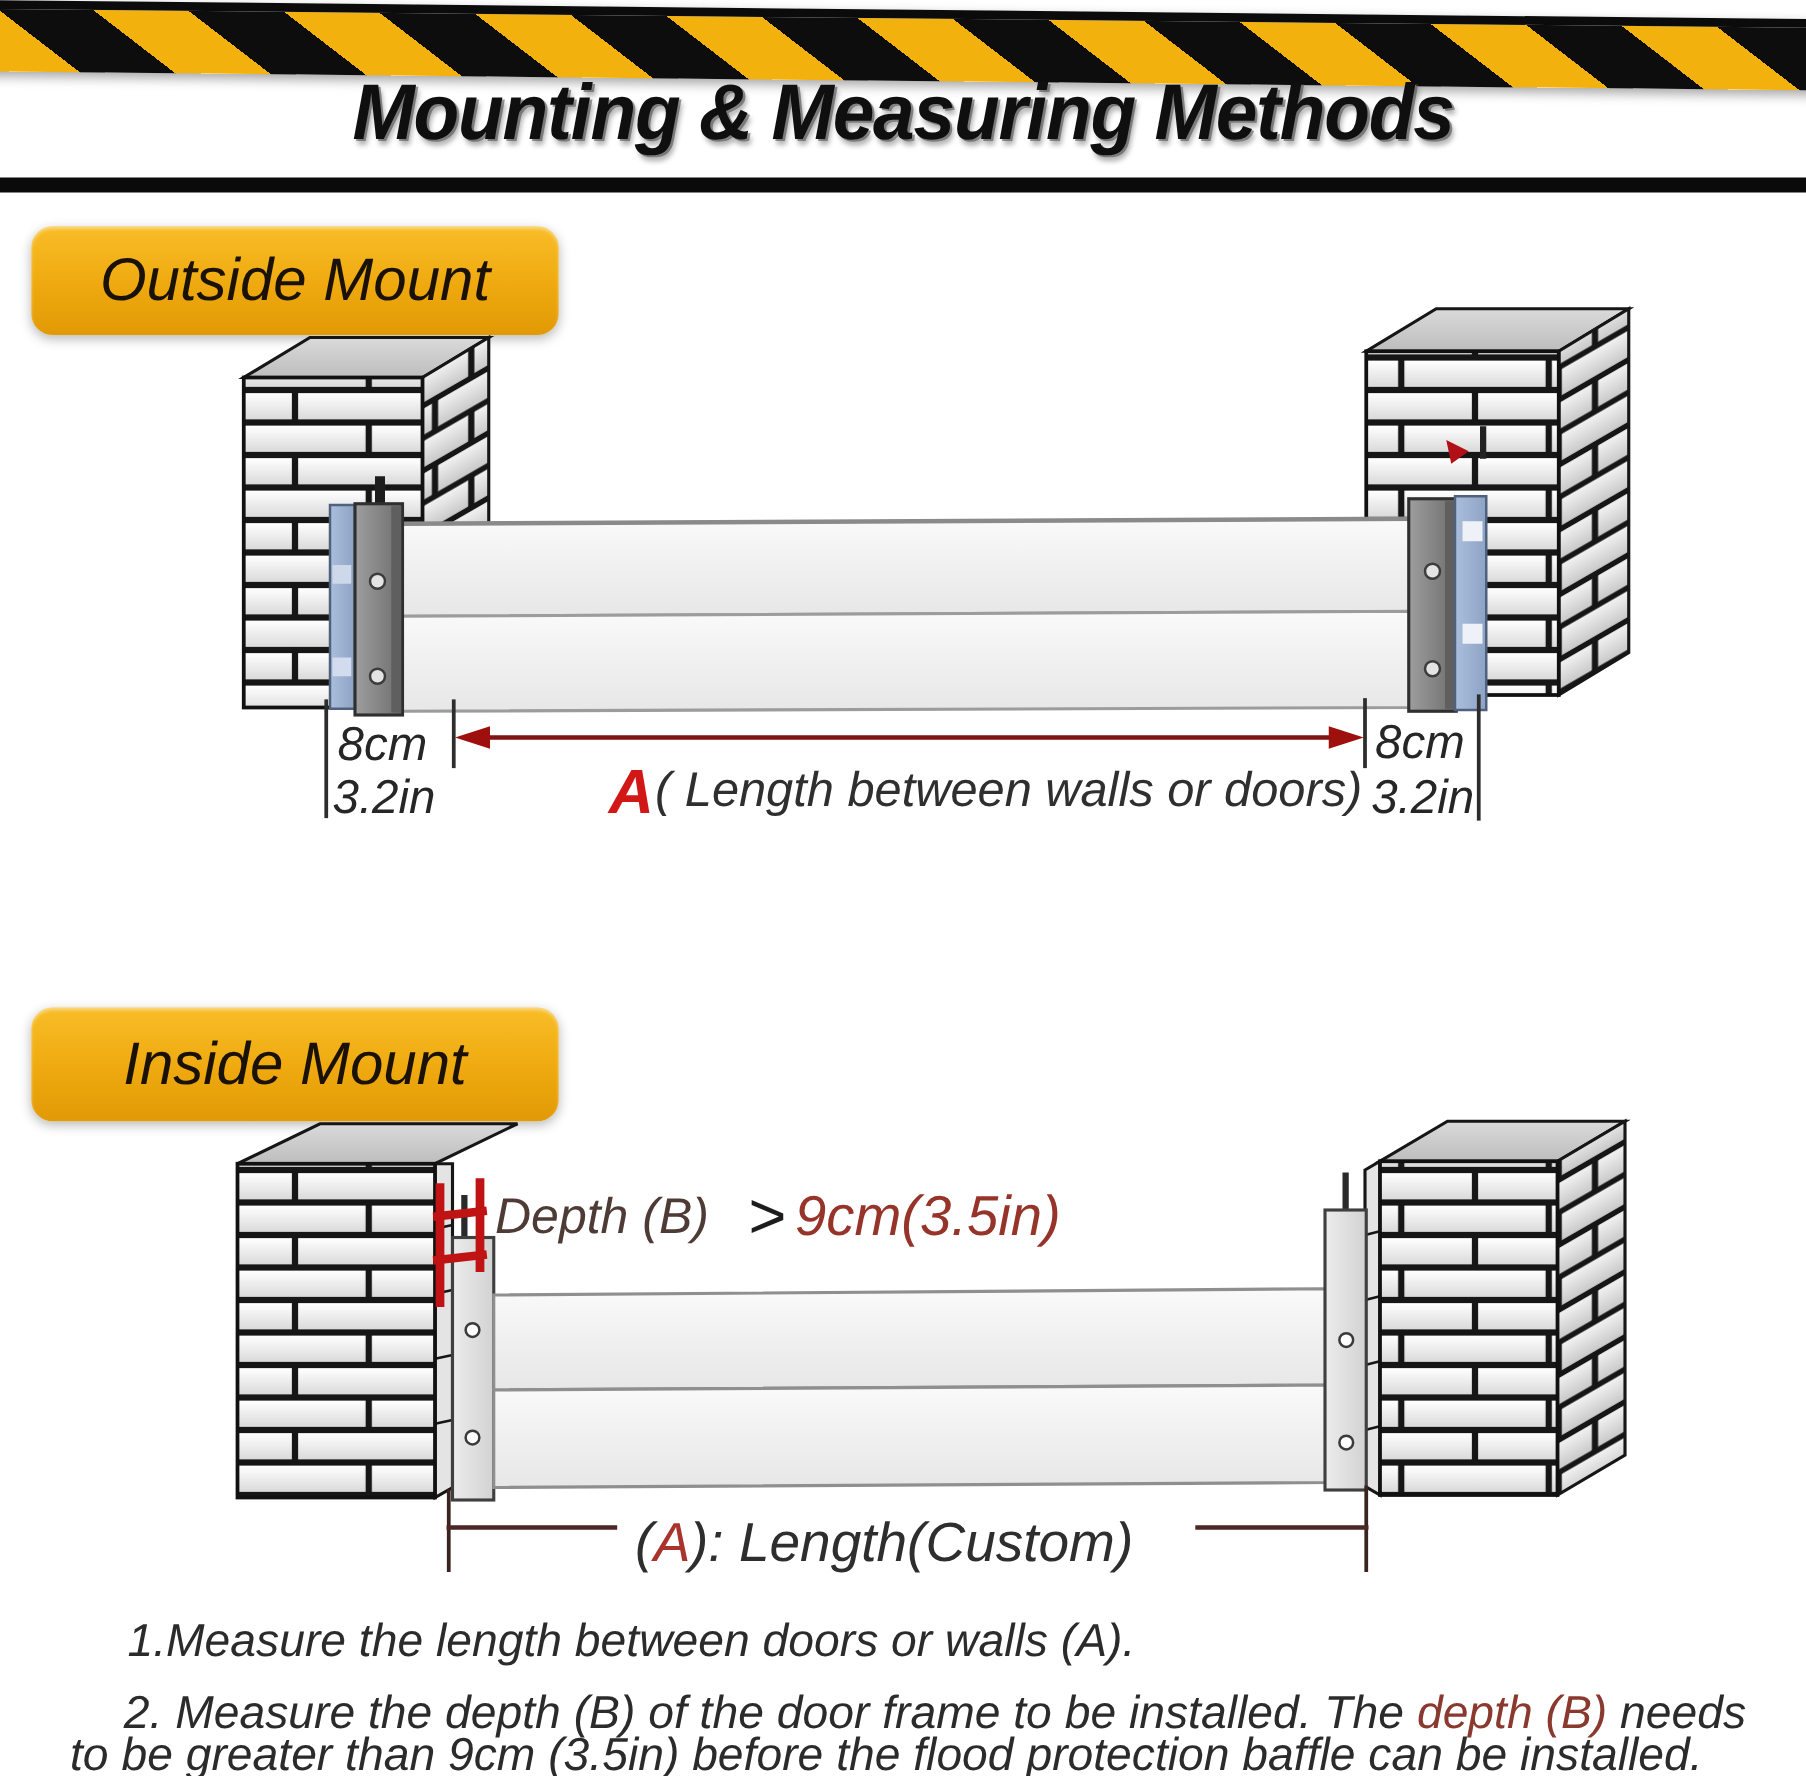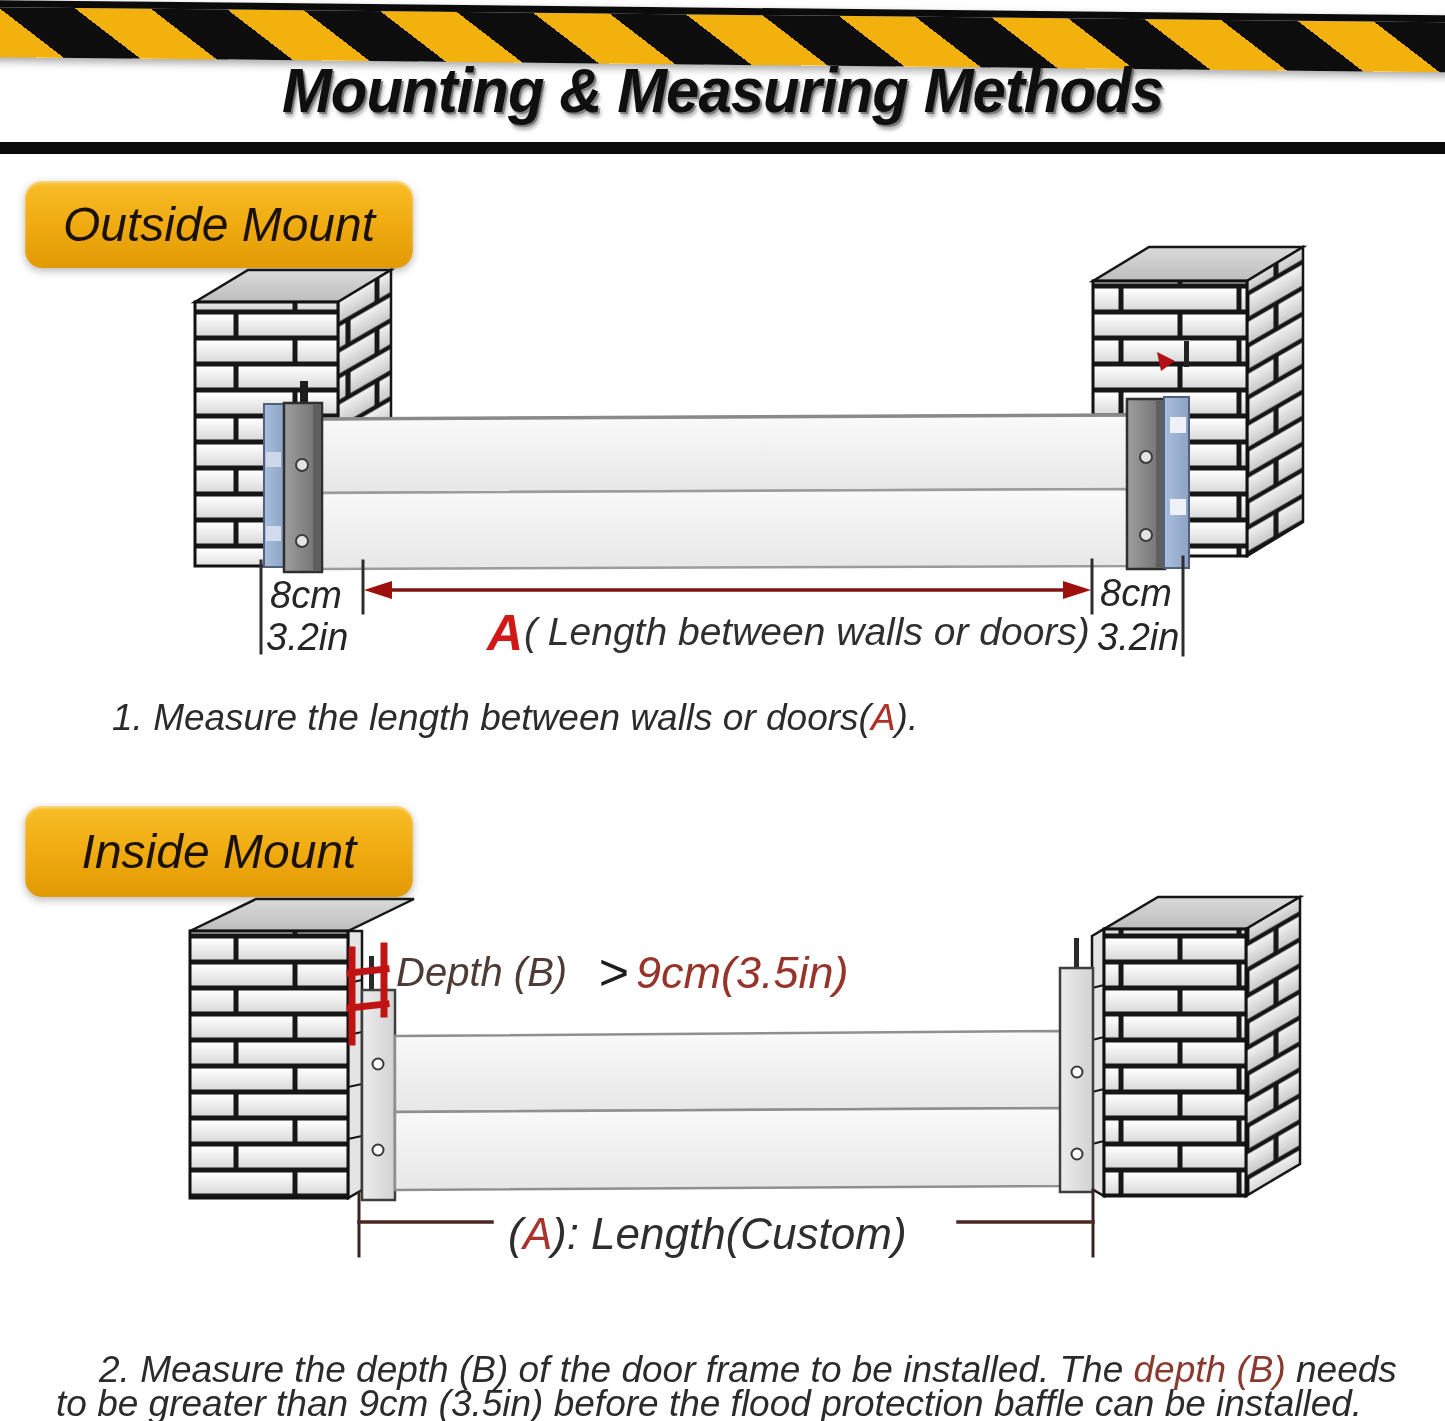--- a/index.html
+++ b/index.html
@@ -19,21 +19,21 @@
   .page-title{
     position:absolute;top:54px;left:0;width:100%;margin:0;text-align:center;
     font-size:63px;font-weight:bold;letter-spacing:-1px;color:#0f0f0f;
     transform:scaleX(.95);
     text-shadow:2px 2px 0 rgba(70,70,70,.55),3px 5px 4px rgba(0,0,0,.30);
     white-space:nowrap;
   }
   .title-divider{position:absolute;top:142px;left:0;width:100%;height:12px;background:#0a0a0a;}
   
   .badge{
-    position:absolute;left:25px;width:388px;display:flex;align-items:center;justify-content:center;
+    position:absolute;left:25px;width:422px;display:flex;align-items:center;justify-content:center;
     background:linear-gradient(180deg,#f8bd27 0%,#efa90f 55%,#e19a05 100%);
     border-radius:17px;color:#1a1207;font-size:48px;white-space:nowrap;
     box-shadow:0 3px 9px rgba(0,0,0,.28), inset 0 2px 3px rgba(255,255,255,.45);
   }
   .badge-outside{top:181px;height:87px;}
   .badge-inside{top:806px;height:91px;}
   
   svg.diagram{position:absolute;top:0;left:0;width:1445px;height:1421px;
     font-family:"Liberation Sans","DejaVu Sans",sans-serif;}
   
@@ -222,22 +222,20 @@
         <line x1="1093" y1="1190" x2="1093" y2="1256" stroke="#39241f" stroke-width="3"></line>
         <line x1="359" y1="1222" x2="492" y2="1222" stroke="#4c2723" stroke-width="3.5"></line>
         <line x1="958" y1="1222" x2="1093" y2="1222" stroke="#4c2723" stroke-width="3.5"></line>
         <text x="508" y="1249" font-size="44" fill="#2e2e2e">(</text>
         <text x="523" y="1249" font-size="44" fill="#a8342c">A</text>
         <text x="552" y="1249" font-size="44" fill="#2e2e2e">): Length(Custom)</text>
       </g>
     </g>
   </svg>
 
-  <div class="step o-step1">
-    <span>1. Measure the length between walls or doors(</span><span class="em-red">A</span><span>).</span>
-  </div>
-
+
+  <div class="step i-step1">1.Measure the length between doors or walls (A).</div>
   <div class="step i-step2a">
     <span>2. Measure the depth (B) of the door frame to be installed. The </span><span class="em-depth">depth (B)</span><span> needs</span>
   </div>
   <div class="step i-step2b">to be greater than 9cm (3.5in) before the flood protection baffle can be installed.</div>
 
 </div>
 
 </body></html>

